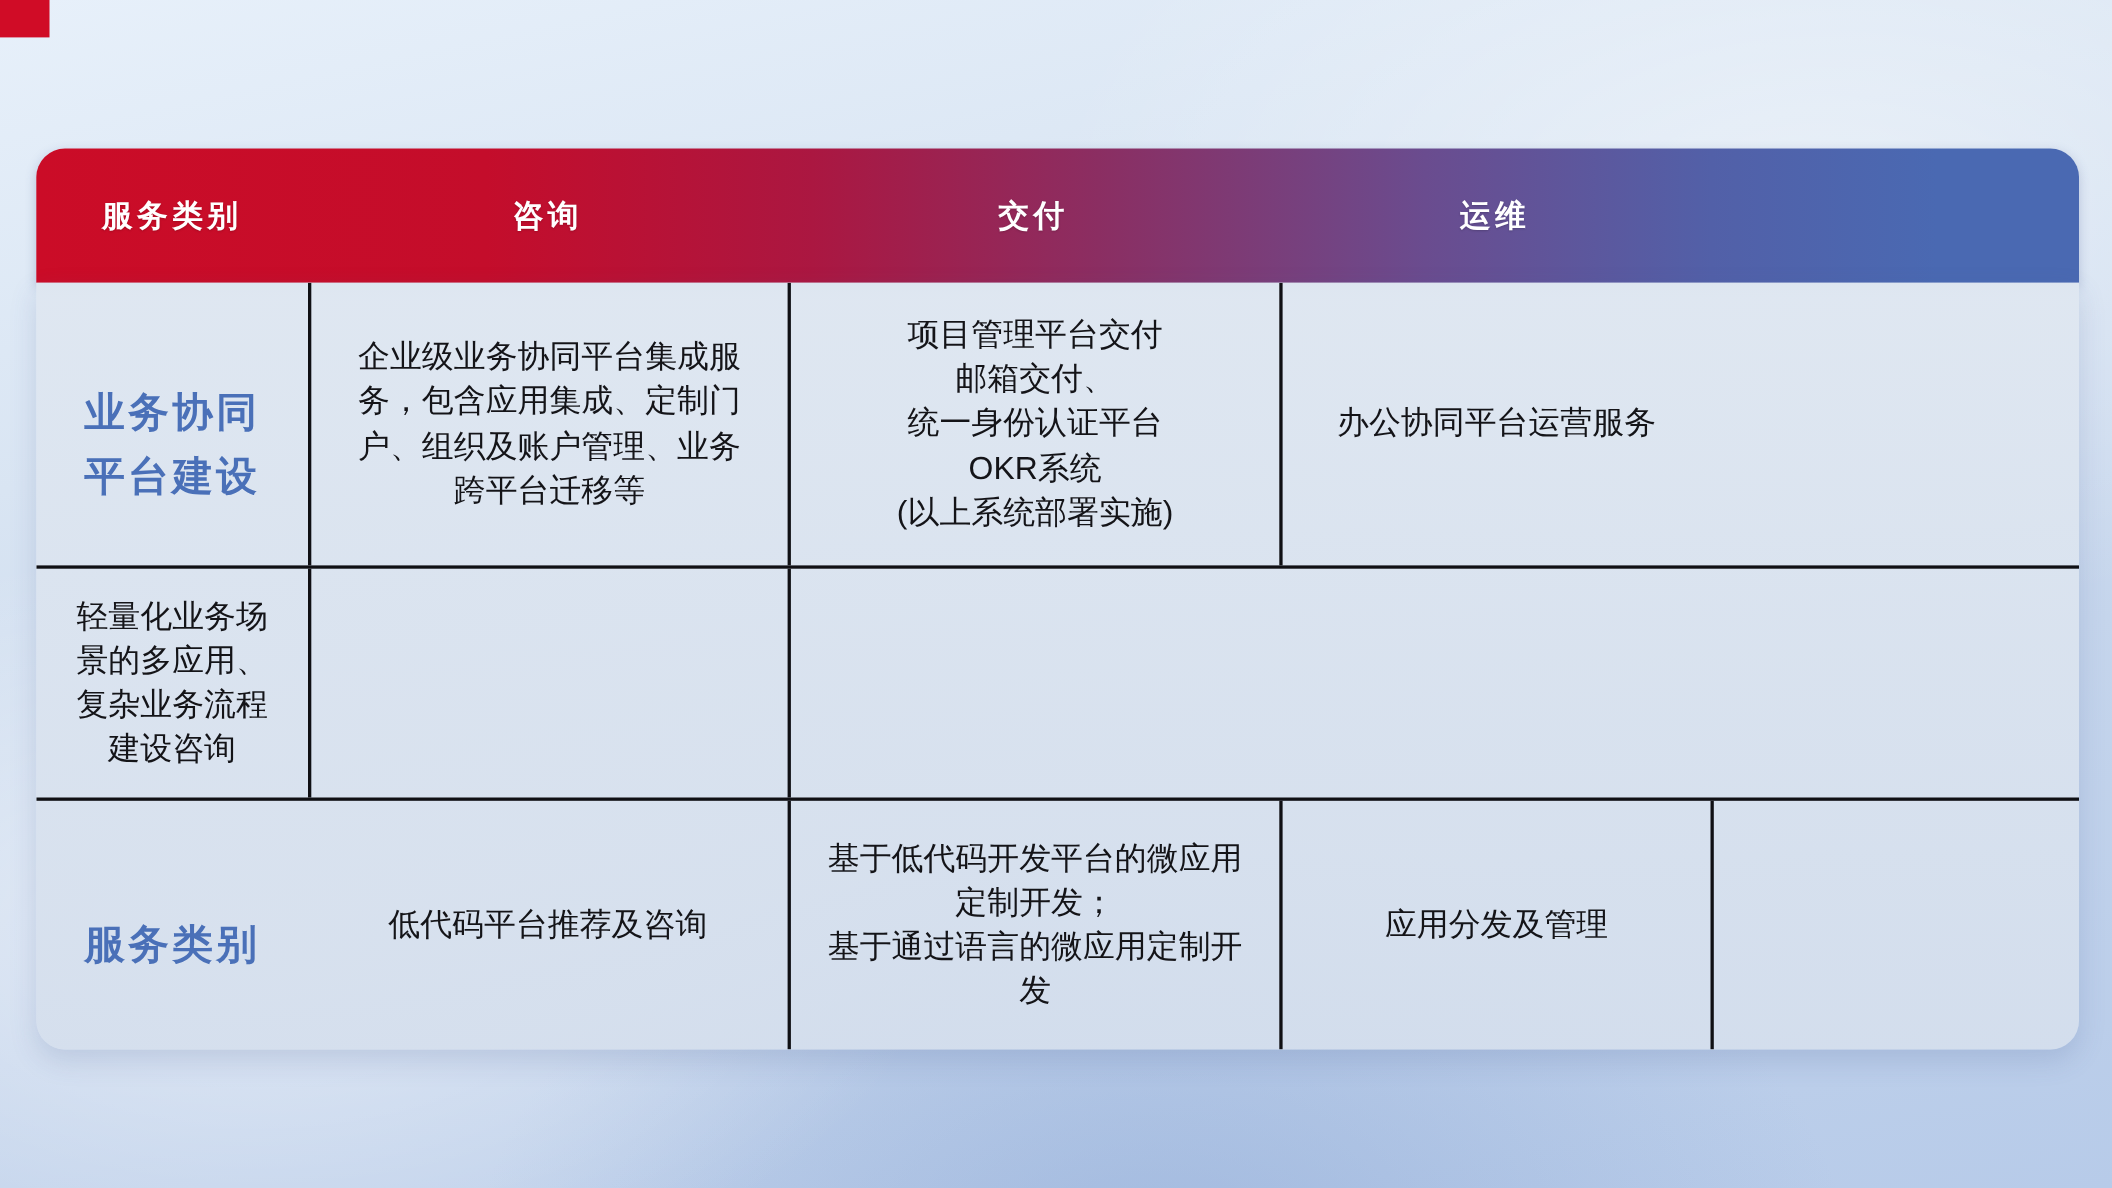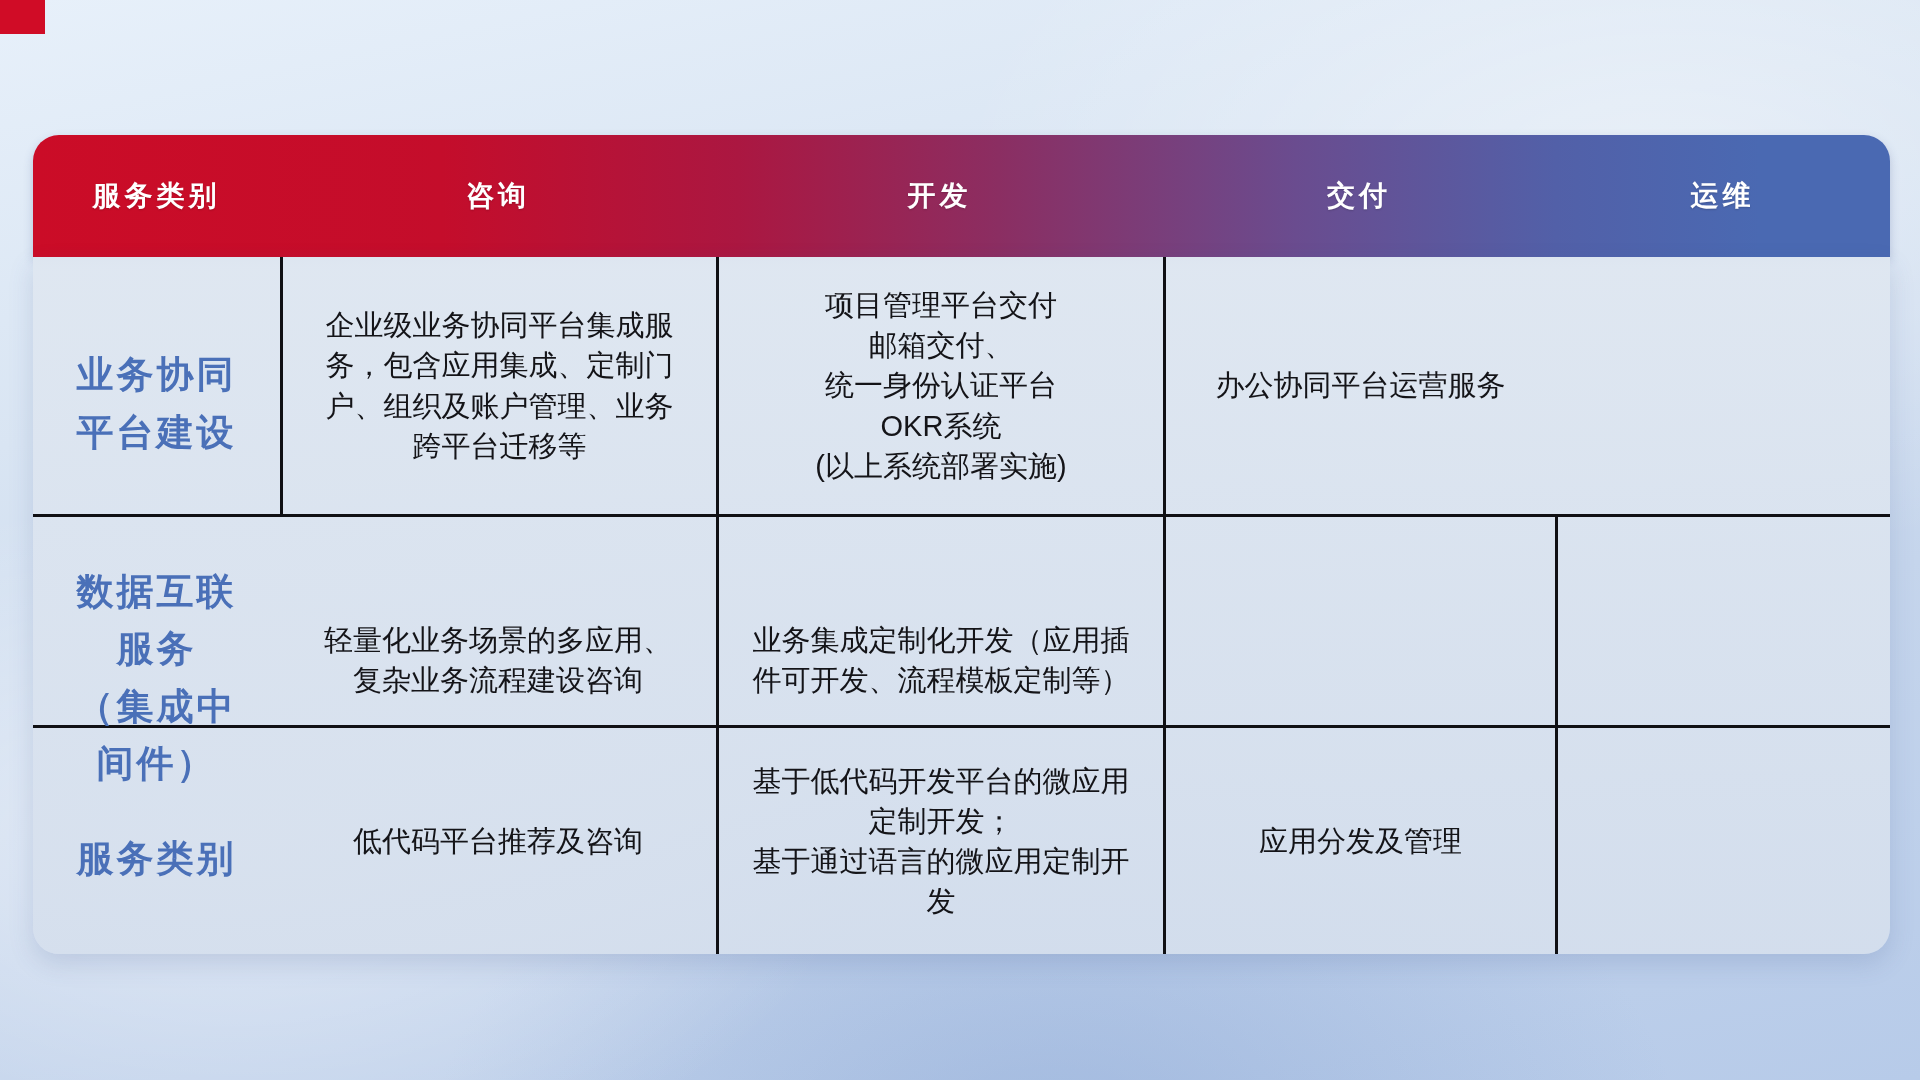--- a/index.html
+++ b/index.html
@@ -109,44 +109,40 @@
 
 <div class="stage">
 
   <div class="corner-accent"></div>
 
   <div class="svc-table">
 
     <div class="tbl-header">
       <div class="hcell">服务类别</div>
       <div class="hcell">咨询</div>
-      <div class="hcell">开发</div>
       <div class="hcell">交付</div>
       <div class="hcell">运维</div>
     </div>
 
     <div class="tbl-body">
 
       <div class="tbl-row row-1">
         <div class="bcell cat-cell">业务协同
 平台建设</div>
         <div class="bcell txt-cell vline">企业级业务协同平台集成服务，包含应用集成、定制门户、组织及账户管理、业务跨平台迁移等</div>
         <div class="bcell txt-cell vline">项目管理平台交付
 邮箱交付、
 统一身份认证平台
 OKR系统
 (以上系统部署实施)</div>
         <div class="bcell txt-cell vline">办公协同平台运营服务</div>
       </div>
 
       <div class="tbl-row row-2">
-        <div class="bcell cat-cell">数据互联服务
-（集成中间件）</div>
         <div class="bcell txt-cell">轻量化业务场景的多应用、复杂业务流程建设咨询</div>
-        <div class="bcell txt-cell vline">业务集成定制化开发（应用插件可开发、流程模板定制等）</div>
         <div class="bcell txt-cell vline"></div>
         <div class="bcell txt-cell vline"></div>
       </div>
 
       <div class="tbl-row row-3">
         <div class="bcell cat-cell">服务类别</div>
         <div class="bcell txt-cell">低代码平台推荐及咨询</div>
         <div class="bcell txt-cell vline">基于低代码开发平台的微应用定制开发；
 基于通过语言的微应用定制开发</div>
         <div class="bcell txt-cell vline">应用分发及管理</div>

